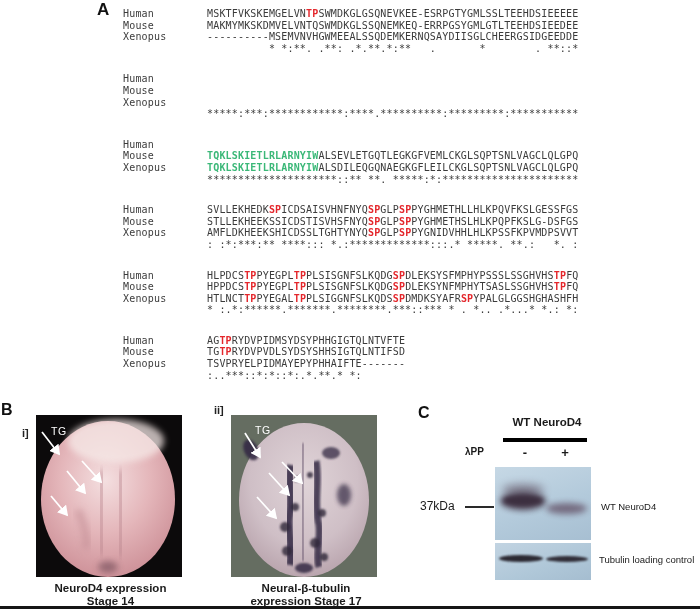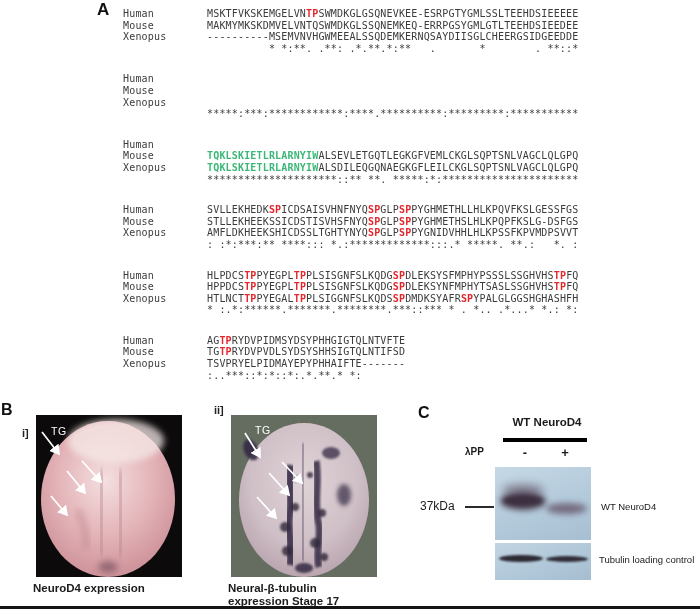--- a/index.html
+++ b/index.html
@@ -12,21 +12,21 @@
   .aln-block{margin-bottom:19px;}
   .aln-row{display:flex;white-space:pre;font-family:"DejaVu Sans Mono",monospace;
            font-size:10px;line-height:11.6px;letter-spacing:0.17px;color:#3b3b3b;}
   .aln-label{width:84px;flex:none;}
   .aln-seq span.r{font-weight:bold;}
   .aln-seq span.g{font-weight:bold;}
   
   .sub-label{position:absolute;font-weight:bold;font-size:11px;color:#222;}
   .embryo{position:absolute;width:146px;height:162px;overflow:hidden;}
   .tg-label{position:absolute;color:#fff;font-size:10.5px;letter-spacing:0.5px;}
-  .caption{position:absolute;text-align:left;font-size:11.5px;font-weight:600;
+  .caption{position:absolute;text-align:center;font-size:11.5px;font-weight:600;
            color:#1a1a1a;line-height:13px;}
   
   .c-text{position:absolute;color:#1a1a1a;}
   #c-header{left:497px;top:416px;width:100px;text-align:center;font-size:11.5px;font-weight:bold;}
   #c-bar{position:absolute;left:503px;top:438px;width:84px;height:4px;background:#000;}
   #c-lpp{left:465px;top:446px;font-size:10px;font-weight:bold;}
   .lane-sign{position:absolute;top:445px;font-size:13px;font-weight:bold;color:#1a1a1a;}
   #c-kda{left:420px;top:499px;font-size:12px;}
   #c-markerline{position:absolute;left:465px;top:506px;width:29px;height:2px;background:#2a2a2a;}
   .blot{position:absolute;left:495px;width:96px;overflow:hidden;}
@@ -119,20 +119,21 @@
         <line x1="46" y1="46" x2="65" y2="67"></line>
         <line x1="31" y1="56" x2="49" y2="78"></line>
         <line x1="15" y1="81" x2="31" y2="100"></line>
       </g>
     </svg>
     <span class="tg-label" style="left:15px;top:10px;">TG</span>
   </div>
 
   <div class="caption" style="left:33px;top:582px;width:155px;">
     <div>NeuroD4 expression</div>
+    <div>Stage 14</div>
   </div>
 
   <span class="sub-label" style="left:214px;top:404px;">ii]</span>
 
   <div class="embryo" style="left:231px;top:415px;">
     <svg width="146" height="162" viewBox="0 0 146 162">
       <defs>
         <radialGradient id="gl" cx="50%" cy="38%" r="75%">
           <stop offset="0%" stop-color="#e0d4d8"></stop>
           <stop offset="55%" stop-color="#cfbfc6"></stop>

